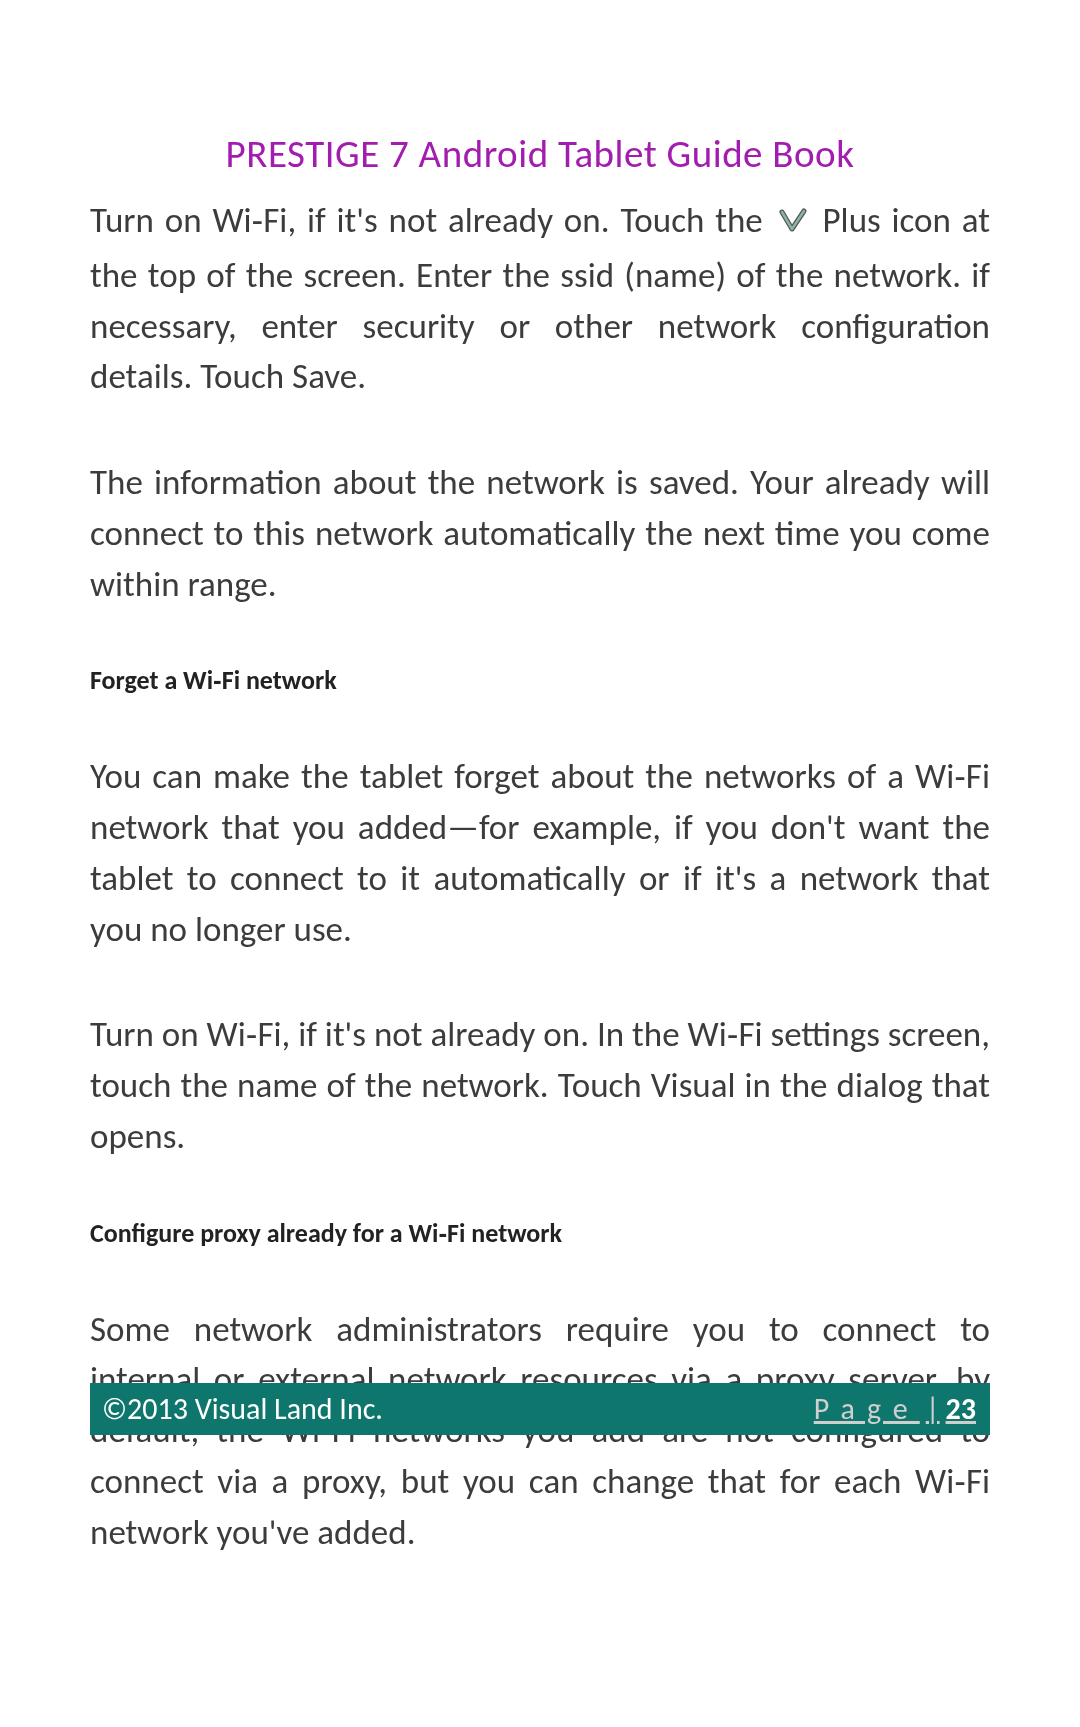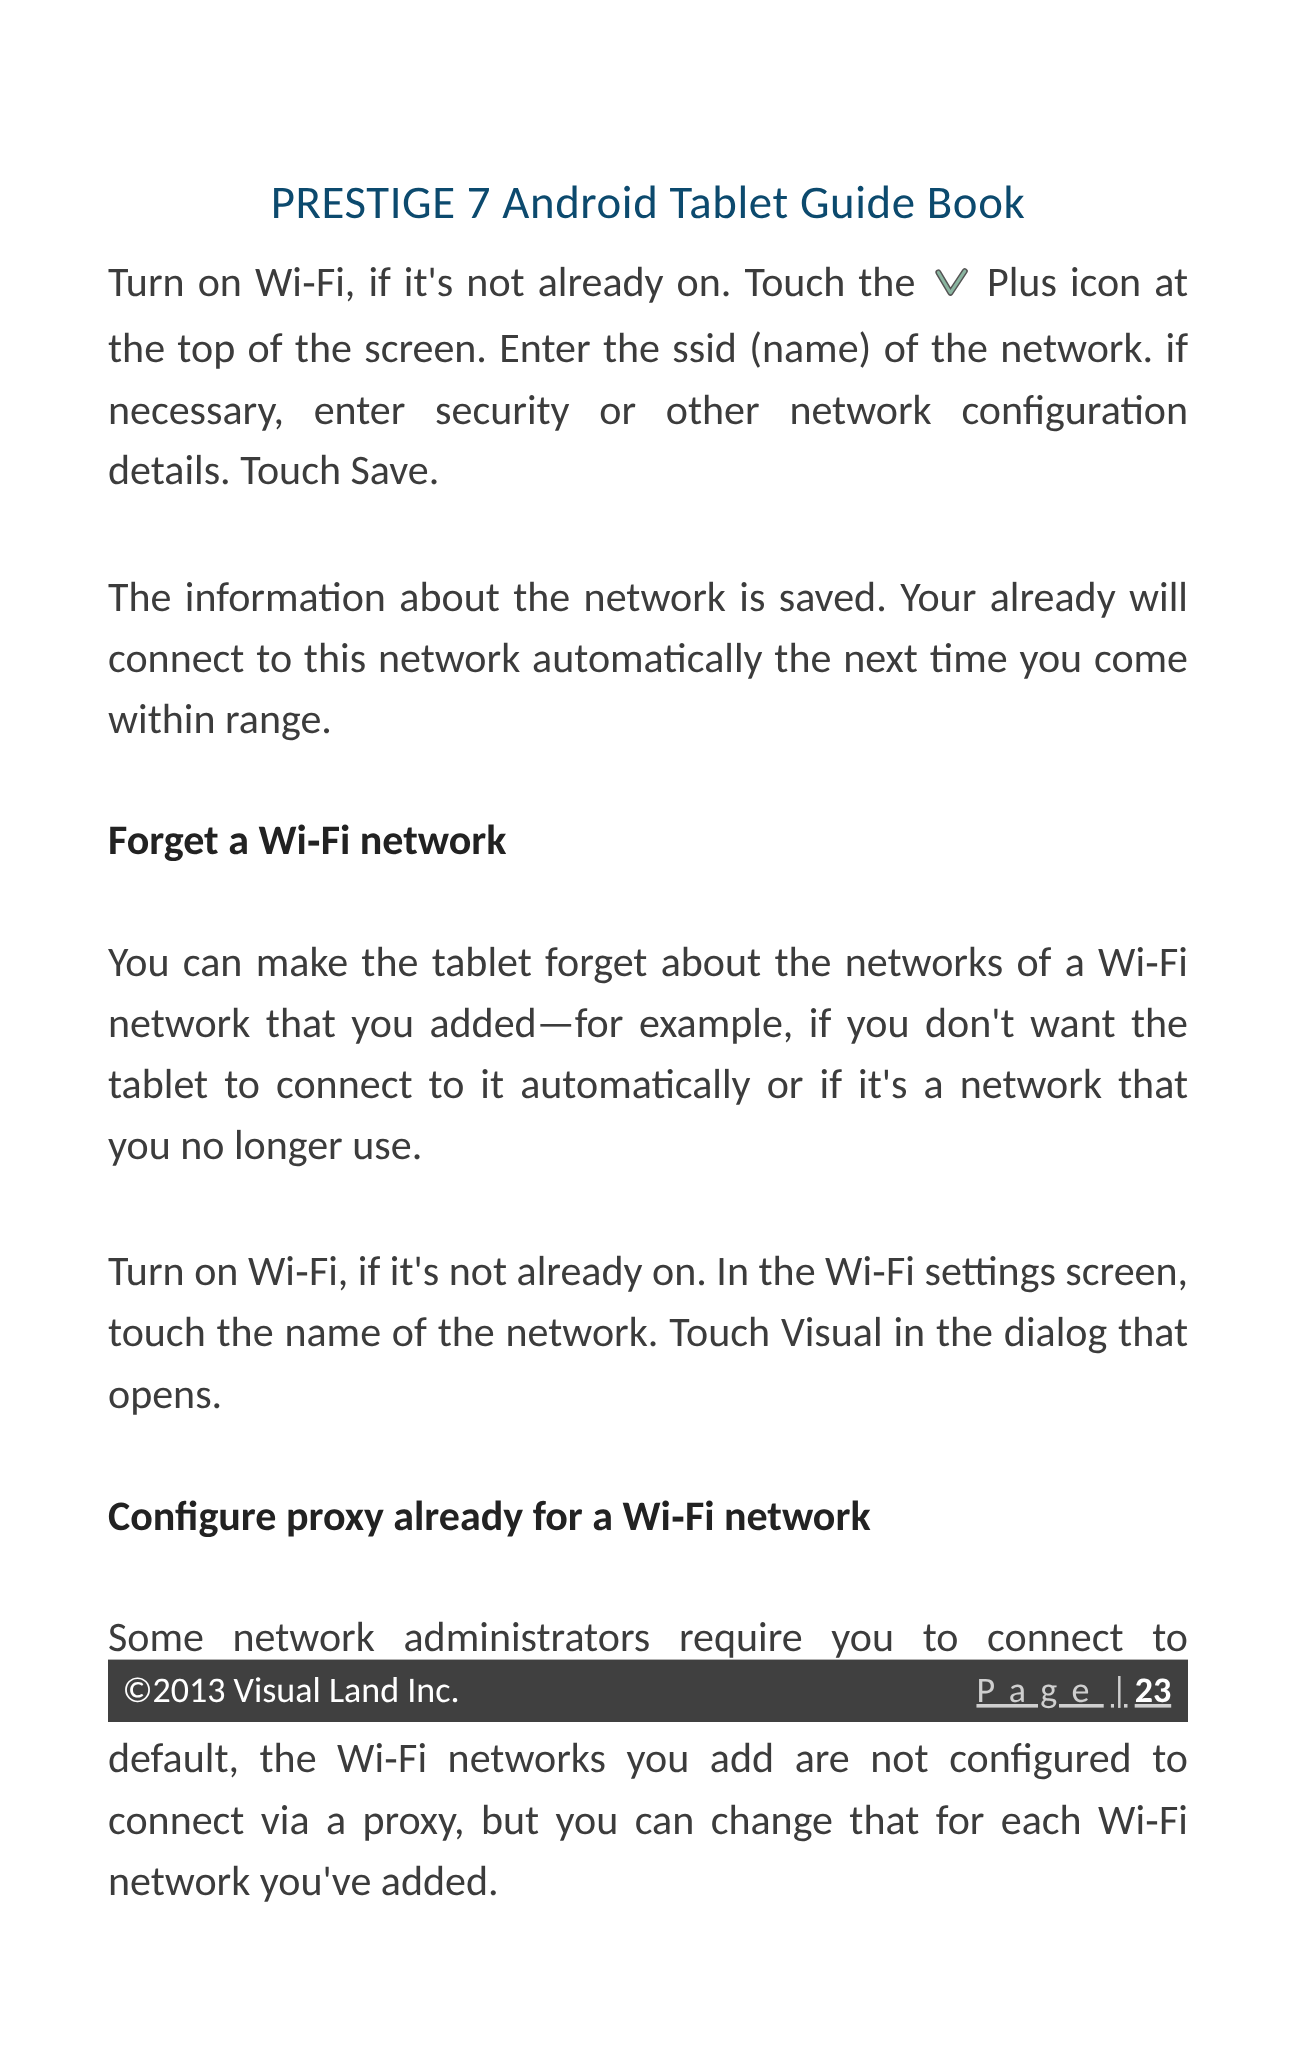--- a/index.html
+++ b/index.html
@@ -8,53 +8,52 @@
     height: 1727px;
     background: #ffffff;
     font-family: Calibri, "Segoe UI", Arial, sans-serif;
     color: #3c3c3c;
     position: relative;
     padding: 130px 90px 0 90px;
   }
   .header-title {
     text-align: center;
     font-size: 39px;
-    color: #0c4a6e;
+    color: #a21caf;
     font-weight: 400;
     letter-spacing: 0.5px;
     margin-bottom: 18px;
-    margin-top: 16px;
   }
   .body-para {
     font-size: 35px;
     line-height: 1.45;
     color: #3c3c3c;
     text-align: justify;
     margin-bottom: 55px;
   }
   .body-para.last { margin-bottom: 0; }
   .bold { font-weight: 400; }
   .section-heading {
-    font-size: 35px;
+    font-size: 26px;
     color: #222222;
     font-weight: 700;
     margin-bottom: 55px;
     text-align: left;
   }
   .inline-icon {
     display: inline-block;
     vertical-align: -4px;
     margin: 0 4px;
   }
   .footer {
     position: absolute;
     left: 90px;
     bottom: 292px;
     width: 900px;
-    background: #404040;
+    background: #0f766e;
     color: #ffffff;
     padding: 7px 14px 8px 12px;
     display: flex;
     justify-content: space-between;
     align-items: baseline;
     font-size: 30px;
     text-align: center;
   }
   .footer-left { font-weight: 400; }
   .footer-right { letter-spacing: 12px; color: #cfcfcf; font-size: 30px; text-decoration: underline; }

